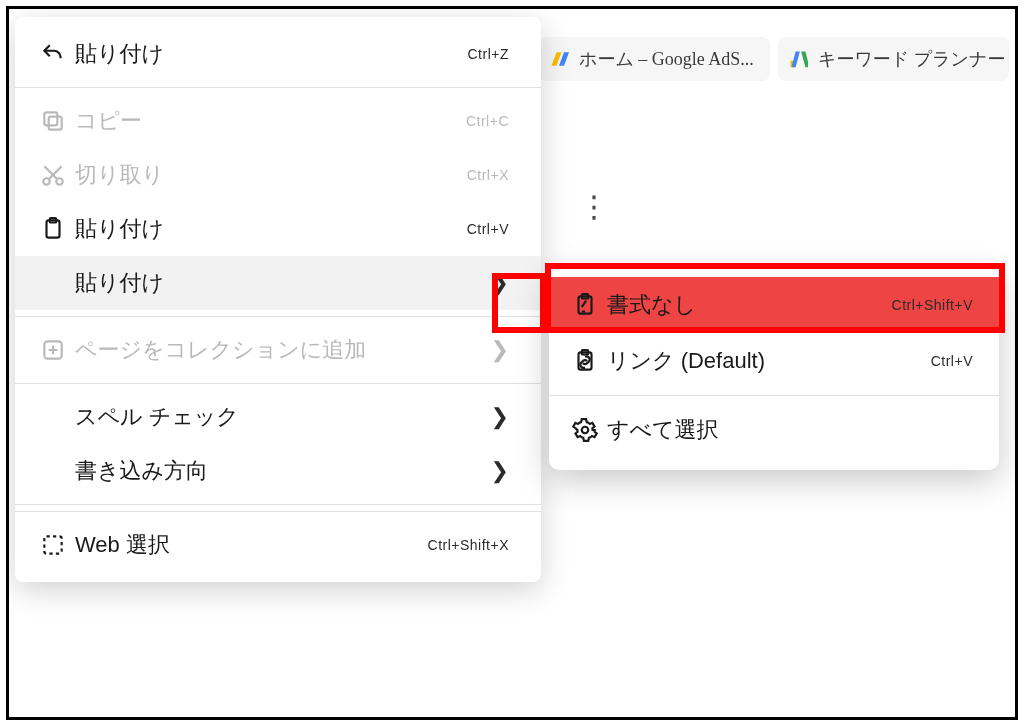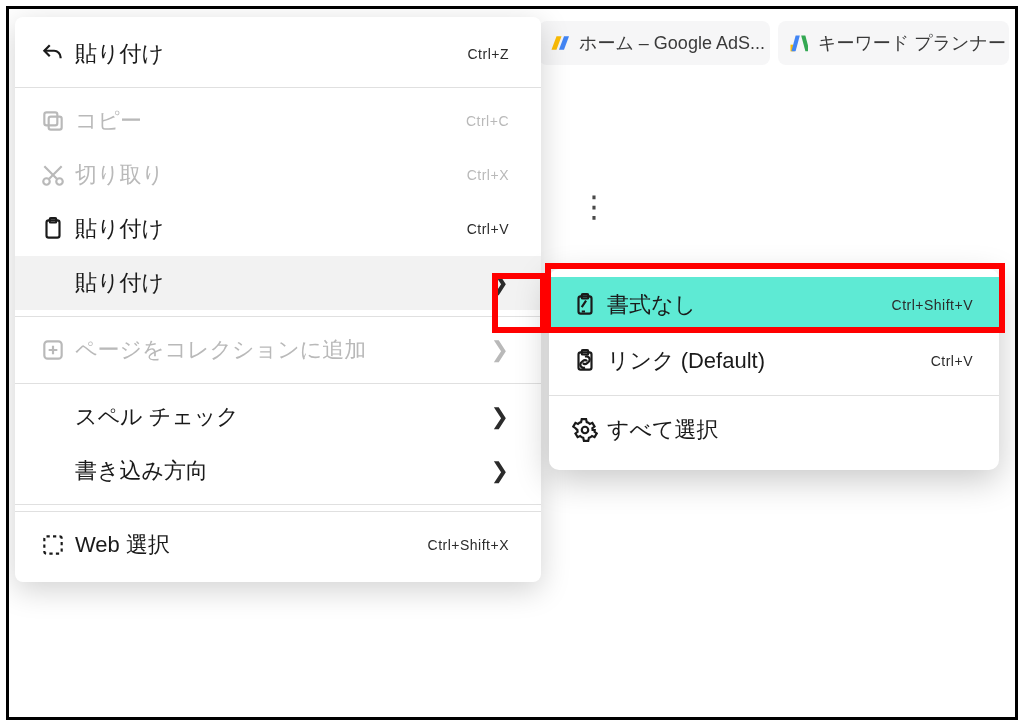--- a/index.html
+++ b/index.html
@@ -21,26 +21,27 @@
     border: 3px solid #000;
     background: #fff;
     box-sizing: border-box;
     overflow: hidden;
   }
 
   
   .tab-strip {
     position: absolute;
     left: 530px;
-    top: 12px;
+    top: 28px;
     right: 6px;
     height: 44px;
     display: flex;
     gap: 8px;
     align-items: center;
+    font-family: Liberation Serif, serif;
   }
   .tab {
     flex: 1 1 0;
     height: 44px;
     border-radius: 8px;
     background: #f6f6f7;
     display: flex;
     align-items: center;
     padding: 0 10px;
     font-size: 18px;
@@ -124,21 +125,21 @@
   }
   .sub-item {
     display: flex;
     align-items: center;
     height: 56px;
     padding: 0 26px 0 14px;
     font-size: 22px;
     color: #1a1a1a;
     position: relative;
   }
-  .sub-item.hover { background: #5eead4; }
+  .sub-item.hover { background: #ef4444; }
   .sub-item .mi-icon { width: 44px; display:flex; justify-content:center; align-items:center; flex:none; }
   .sub-item .mi-icon svg { width: 26px; height: 26px; }
   .sub-item .label { flex: 1 1 auto; }
 
   .red-box-sub {
     position: absolute;
     left: 536px;
     top: 254px;
     width: 460px;
     height: 70px;

